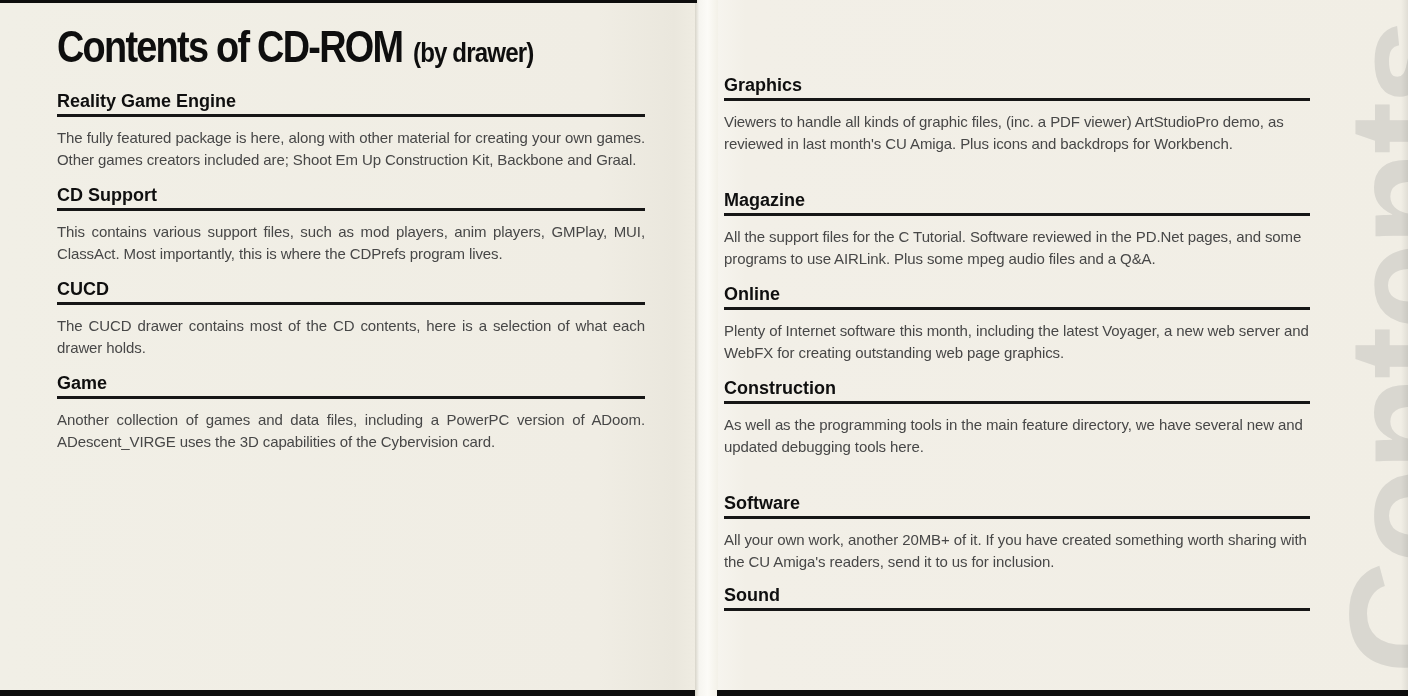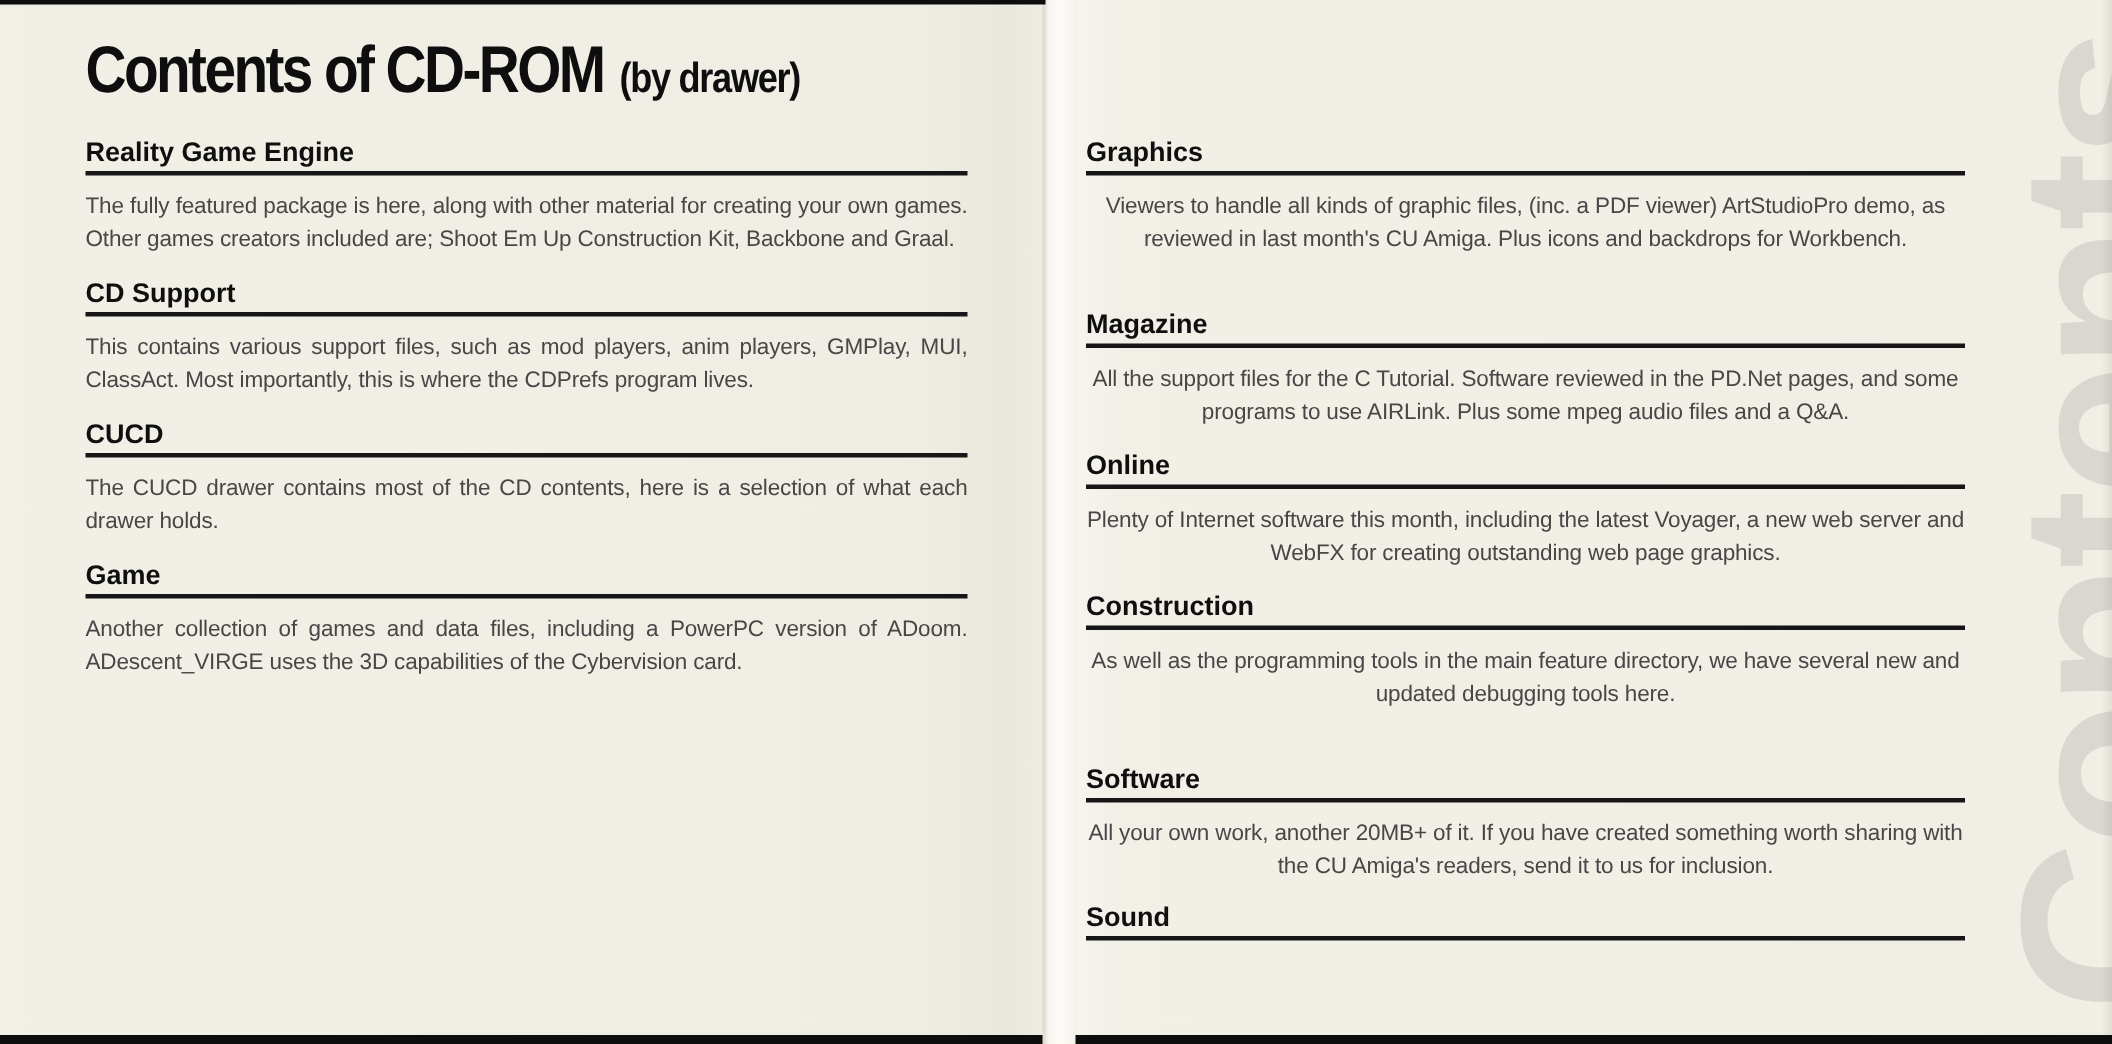--- a/index.html
+++ b/index.html
@@ -20,21 +20,21 @@
   .page-left {
     position: absolute; left: 0; top: 4px; width: 695px; height: 696px;
     background: linear-gradient(90deg, #f1efe6 0%, #f0ede4 86%, #eae7dd 97%, #efece2 100%);
     padding: 18px 50px 0 57px;
   }
   .page-right {
     position: absolute; left: 718px; top: 0; width: 690px; height: 696px;
     background: linear-gradient(90deg, #f6f4ee 0%, #f2efe7 4%, #f1eee5 100%);
     padding: 74px 0 0 6px;
   }
-  .page-right .col { width: 586px; margin-top: 16px; }
+  .page-right .col { width: 586px; }
   .gutter {
     position: absolute; left: 695px; top: 0; width: 23px; height: 696px;
     background: linear-gradient(90deg, #d8d5ca 0%, #f6f5f0 18%, #fcfbf7 55%, #f3f1e8 100%);
   }
   
   .edge-top-left   { position: absolute; left: 0; top: 0; width: 697px; height: 3px; background: #0d0d0d; z-index: 3; }
   .edge-bottom-left{ position: absolute; left: 0; bottom: 0; width: 695px; height: 6px; background: #0d0d0d; z-index: 3; }
   .edge-bottom-right{ position: absolute; left: 717px; bottom: 0; width: 691px; height: 6px; background: #0d0d0d; z-index: 3; }
   .edge-right-shadow{ position: absolute; right: 0; top: 0; width: 7px; height: 696px;
     background: linear-gradient(90deg, rgba(0,0,0,0) 0%, rgba(80,80,75,0.10) 100%); z-index: 2; }
@@ -52,21 +52,21 @@
   .section { margin-bottom: 13px; }
   .section h2 {
     font-size: 18px; font-weight: bold; color: #0f0f0f;
     line-height: 22px; letter-spacing: 0;
   }
   .rule { height: 3px; background: #161616; margin: 2px 0 10px 0; }
   .section p {
     font-size: 15px; line-height: 22px; color: #474747;
     letter-spacing: -0.1px; text-align: justify;
   }
-  .page-right .section p { text-align: center; }
+  .page-right .section p { text-align: left; }
   .gap-lg { margin-bottom: 34px; }
   .gap-md { margin-bottom: 13px; }
   .gap-sm { margin-bottom: 11px; }
   
   .watermark {
     position: absolute; left: 1404px; top: 348px;
     transform: translate(-50%, -50%) rotate(-90deg);
     font-size: 158px; font-weight: bold; color: #d9d7d0;
     letter-spacing: -4px; white-space: nowrap; z-index: 1;
     user-select: none;

